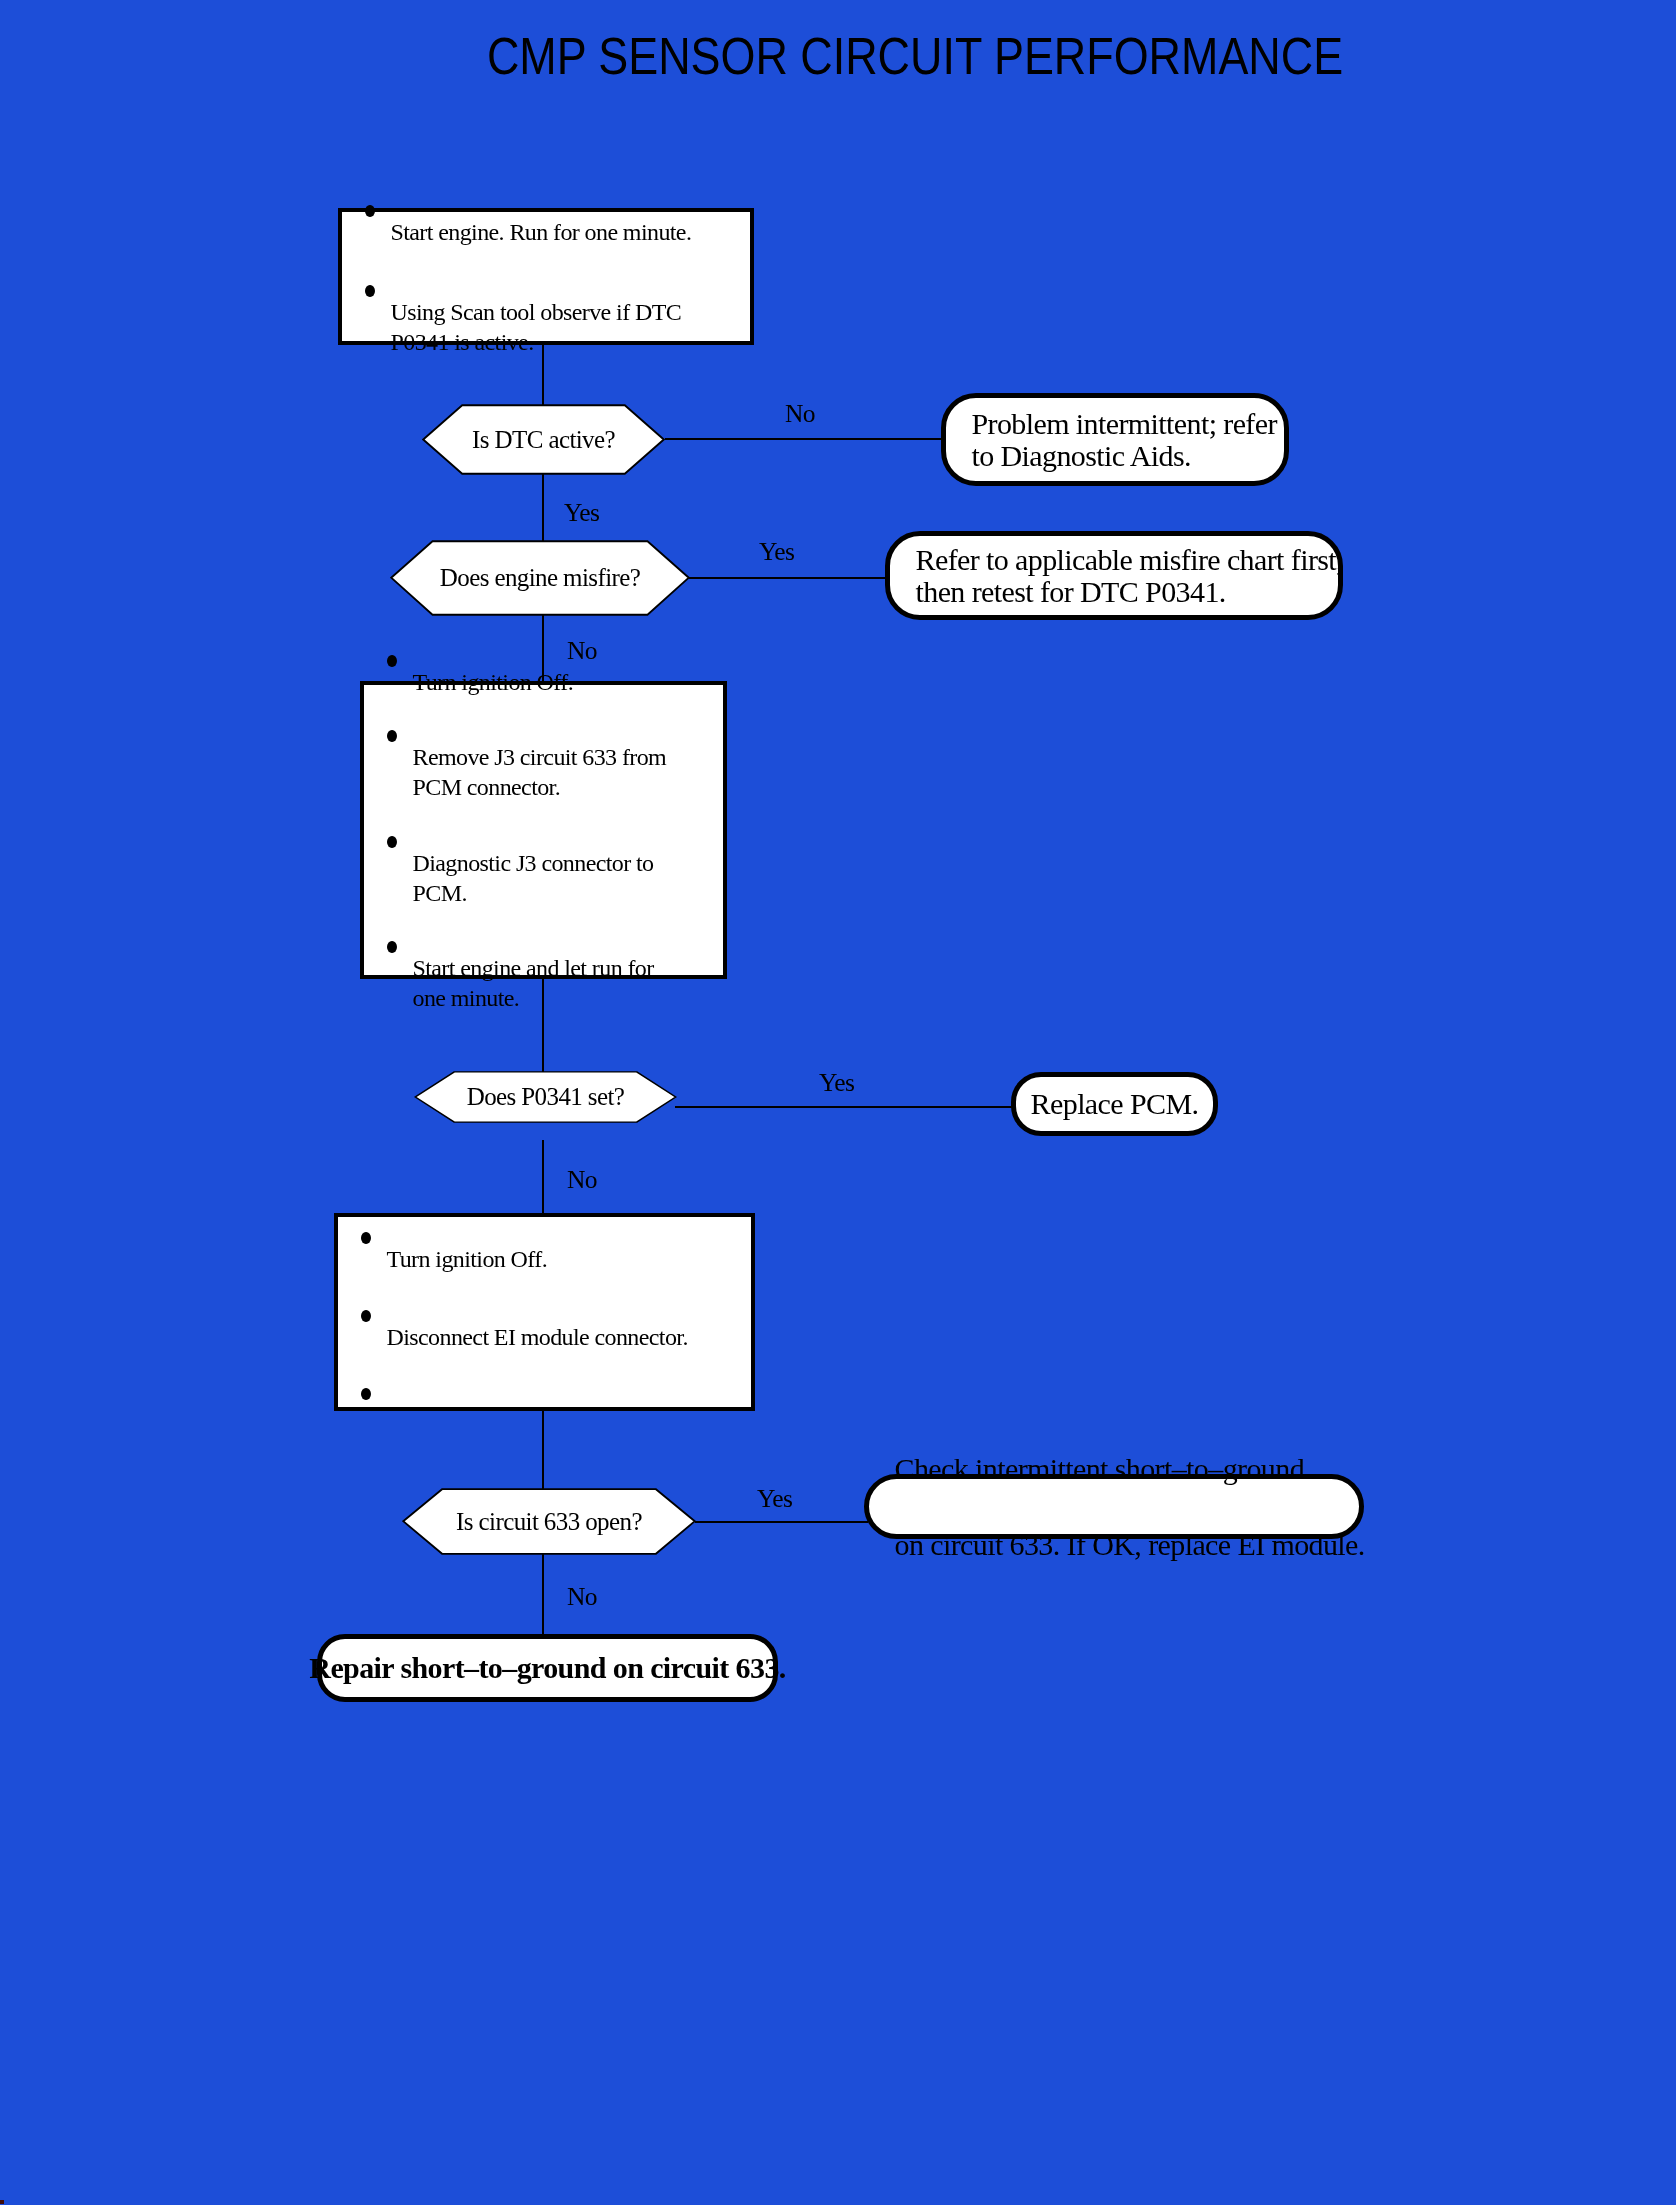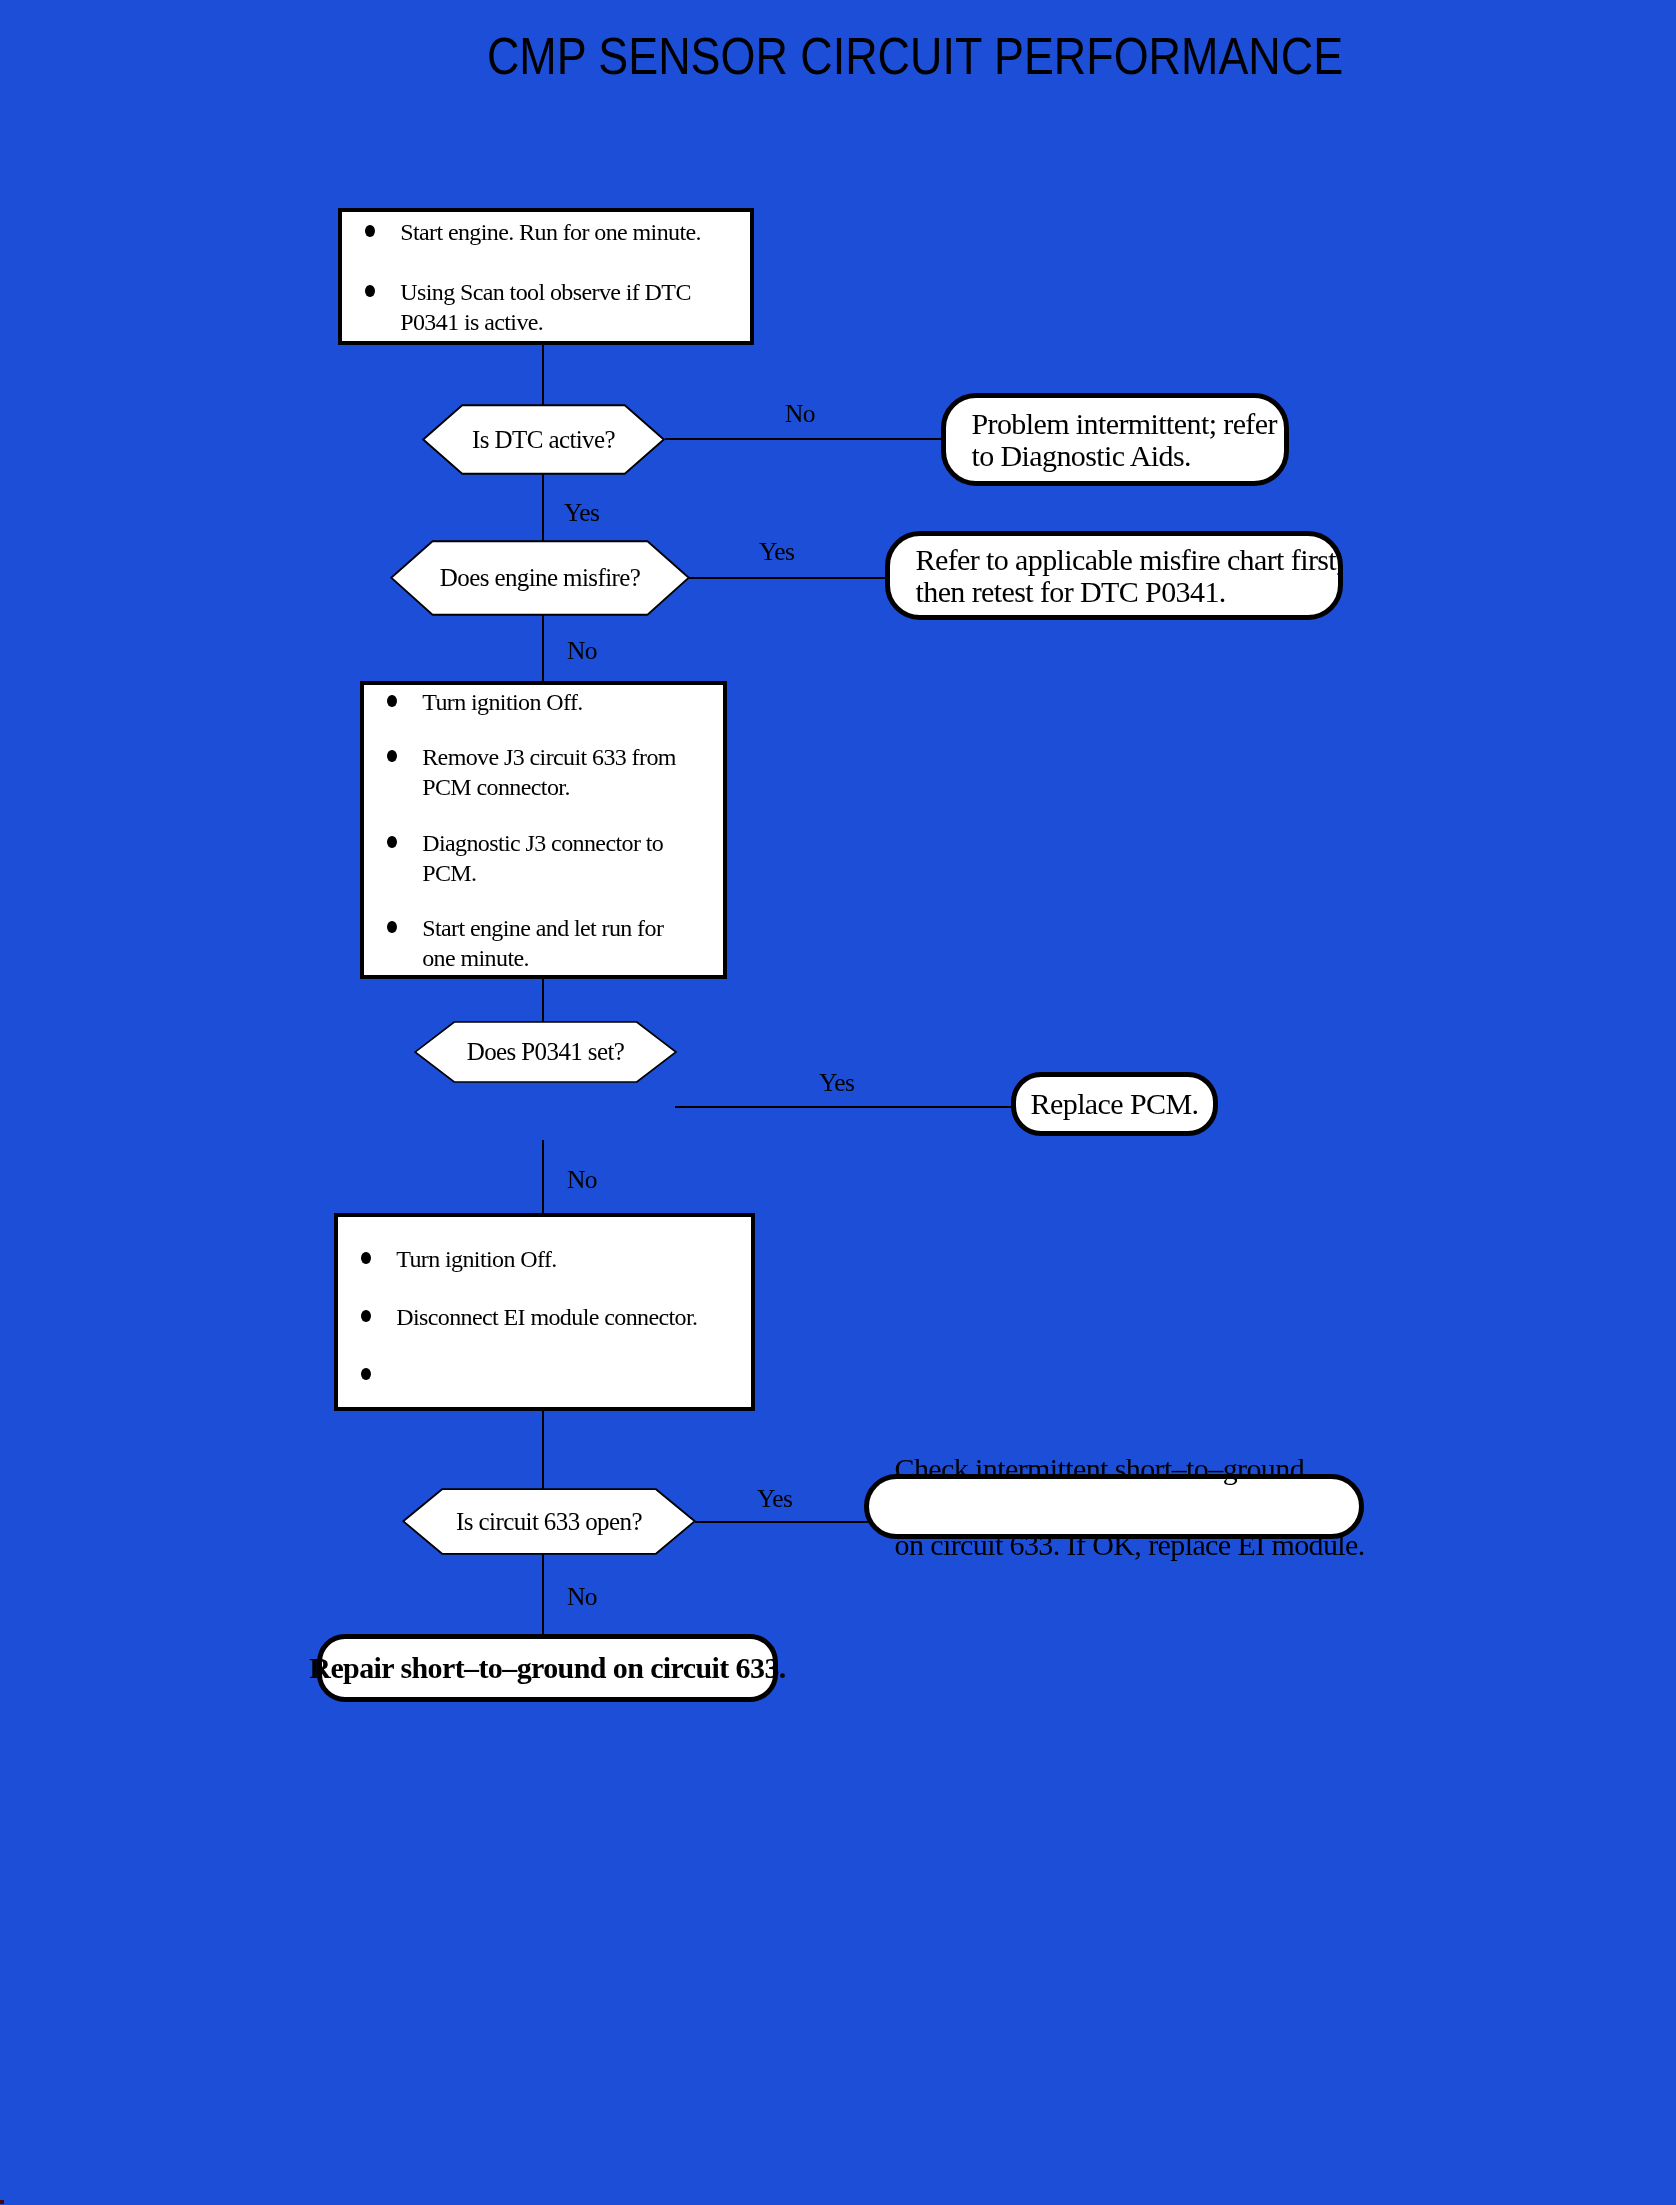--- a/index.html
+++ b/index.html
@@ -36,34 +36,34 @@
   #lab-no3{left:567px;top:1167px;}
   #lab-yes4{left:757px;top:1486px;}
   #lab-no4{left:567px;top:1584px;}
 
   
   .pbox{position:absolute;box-sizing:border-box;border:4.9px solid #000;background:#fff;
         display:flex;flex-direction:column;justify-content:center;padding-left:23px;}
   #p1{left:338px;top:208px;width:416px;height:137px;gap:30px;}
   #p2{left:360px;top:681px;width:367px;height:298px;gap:25.5px;}
   #p3{left:334px;top:1213px;width:421px;height:198px;gap:28px;}
-  .bitem{display:flex;align-items:flex-start;}
+  .bitem{display:flex;align-items:flex-start;flex-direction:column;}
   .dot{flex:0 0 auto;width:9.7px;height:12px;border-radius:50%;background:#000;margin-top:8px;}
   .blines{margin-left:25.5px;}
   .bline{display:block;white-space:nowrap;font-size:24px;line-height:30px;letter-spacing:-0.6px;}
 
   
   .hex{position:absolute;}
   .hex svg{display:block;width:100%;height:100%;}
   .hex svg polygon{fill:#ffffff;stroke:#000000;stroke-width:3px;}
   .hex .q{position:absolute;inset:0;display:flex;align-items:center;justify-content:center;
           font-size:25px;letter-spacing:-0.6px;white-space:nowrap;}
   #hx1{left:422px;top:404px;width:243px;height:71px;}
   #hx2{left:390px;top:540px;width:300px;height:76px;}
-  #hx3{left:414px;top:1021px;width:263px;height:62px;}
+  #hx3{left:414px;top:1071px;width:263px;height:52px;}
   #hx4{left:402px;top:1488px;width:294px;height:67px;}
 
   
   .term{position:absolute;box-sizing:border-box;border:5.5px solid #000;border-radius:35px;
         background:#fff;display:flex;flex-direction:column;justify-content:center;padding-left:25.5px;}
   .term.center{padding-left:0;align-items:center;}
   .tline{display:block;white-space:nowrap;font-size:30px;line-height:32px;letter-spacing:-0.6px;}
   #t1{left:941px;top:393px;width:348px;height:93px;}
   #t2{left:885px;top:531px;width:458px;height:89px;}
   #t3{left:1011px;top:1072px;width:207px;height:64px;border-radius:30px;}

